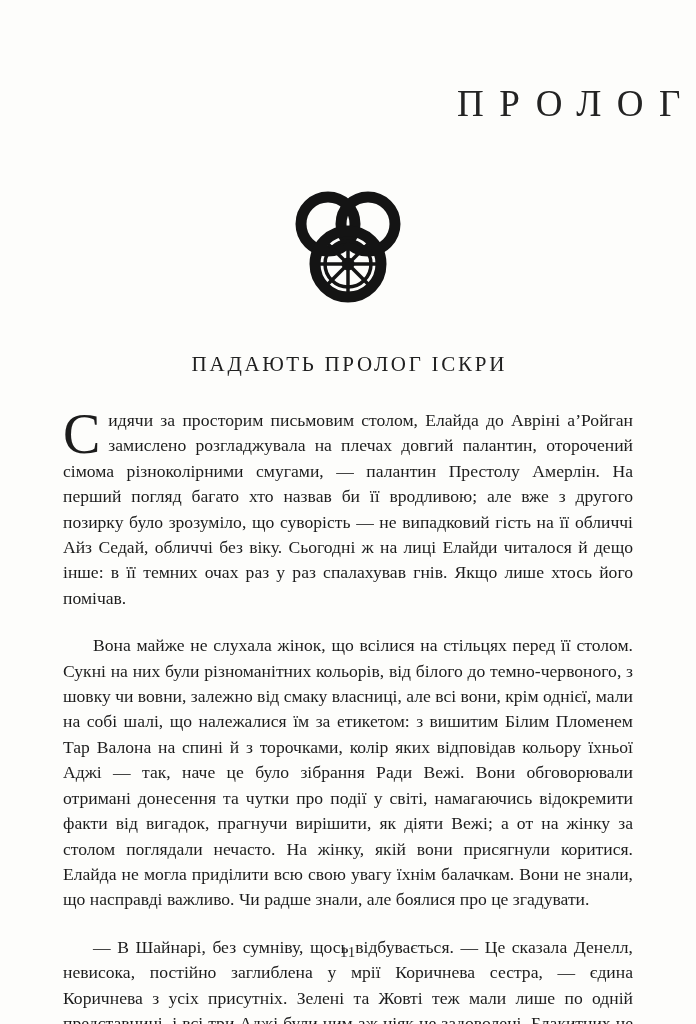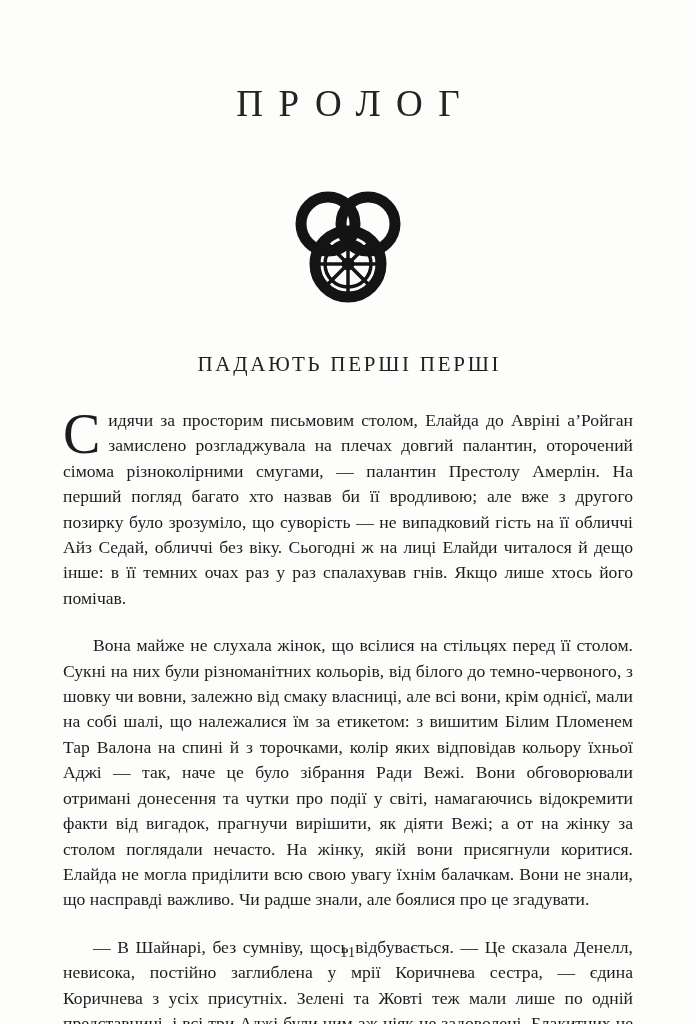--- a/index.html
+++ b/index.html
@@ -8,21 +8,21 @@
     position:relative;
     width:696px; height:1024px;
     margin:0 auto;
     background:#fdfdfb;
     color:#1d1d1d;
     font-family:"Liberation Serif", serif;
     overflow:hidden;
   }
   .chapter-title {
     position:absolute; top:82px; left:0; right:0;
-    text-align:center;
+    text-align:right;
     font-size:37px; font-weight:400;
     letter-spacing:0.42em; text-indent:0.42em;
     color:#232323;
   }
   .emblem-wrap {
     position:absolute; top:190px; left:0; right:0;
     display:flex; justify-content:center;
   }
   .section-title {
     position:absolute; top:352px; left:0; right:0;
@@ -76,21 +76,21 @@
         <line x1="66" y1="74" x2="45.5" y2="94.5"></line>
         <circle cx="66" cy="74" r="23"></circle>
       </g>
       <g fill="none" stroke="#141414" stroke-width="11">
         <circle cx="66" cy="74" r="33"></circle>
       </g>
       <circle cx="66" cy="74" r="6.5" fill="#141414"></circle>
     </svg>
   </div>
 
-  <h2 class="section-title">ПАДАЮТЬ ПЕРШІ ПЕРШІ</h2>
+  <h2 class="section-title">ПАДАЮТЬ ПРОЛОГ ІСКРИ</h2>
 
   <div class="body-text">
     <p class="para first"><span class="dropcap">С</span><span>идячи за просторим письмовим столом, Елайда до Авріні а’Ройган замислено розгладжувала на плечах довгий палантин, оторочений сімома різноколірними смугами, — палантин Престолу Амерлін. На перший погляд багато хто назвав би її вродливою; але вже з другого позирку було зрозуміло, що суворість — не випадковий гість на її обличчі Айз Седай, обличчі без віку. Сьогодні ж на лиці Елайди читалося й дещо інше: в її темних очах раз у раз спалахував гнів. Якщо лише хтось його помічав.</span></p>
     <p class="para indent"><span>Вона майже не слухала жінок, що всілися на стільцях перед її столом. Сукні на них були різноманітних кольорів, від білого до темно-червоного, з шовку чи вовни, залежно від смаку власниці, але всі вони, крім однієї, мали на собі шалі, що належалися їм за етикетом: з вишитим Білим Пломенем Тар Валона на спині й з торочками, колір яких відповідав кольору їхньої Аджі — так, наче це було зібрання Ради Вежі. Вони обговорювали отримані донесення та чутки про події у світі, намагаючись відокремити факти від вигадок, прагнучи вирішити, як діяти Вежі; а от на жінку за столом поглядали нечасто. На жінку, якій вони присягнули коритися. Елайда не могла приділити всю свою увагу їхнім балачкам. Вони не знали, що насправді важливо. Чи радше знали, але боялися про це згадувати.</span></p>
     <p class="para indent"><span>— В Шайнарі, без сумніву, щось відбувається. — Це сказала Денелл, невисока, постійно заглиблена у мрії Коричнева сестра, — єдина Коричнева з усіх присутніх. Зелені та Жовті теж мали лише по одній представниці, і всі три Аджі були цим аж ніяк не задоволені. Блакитних не було взагалі. І зараз великі сині очі Денелл замислено дивилися кудись углиб себе; на щоці у неї темніла чорнильна плямка, та вона цього не помічала. Її темно-сіра вовняна</span></p>
   </div>
 
   <div class="page-number">11</div>
 
 </div>

